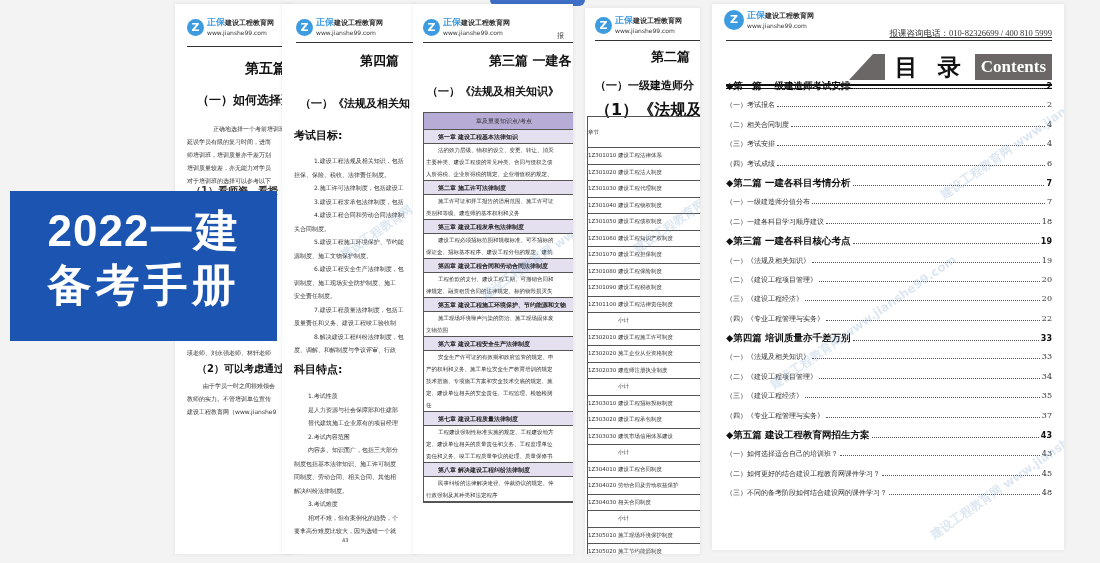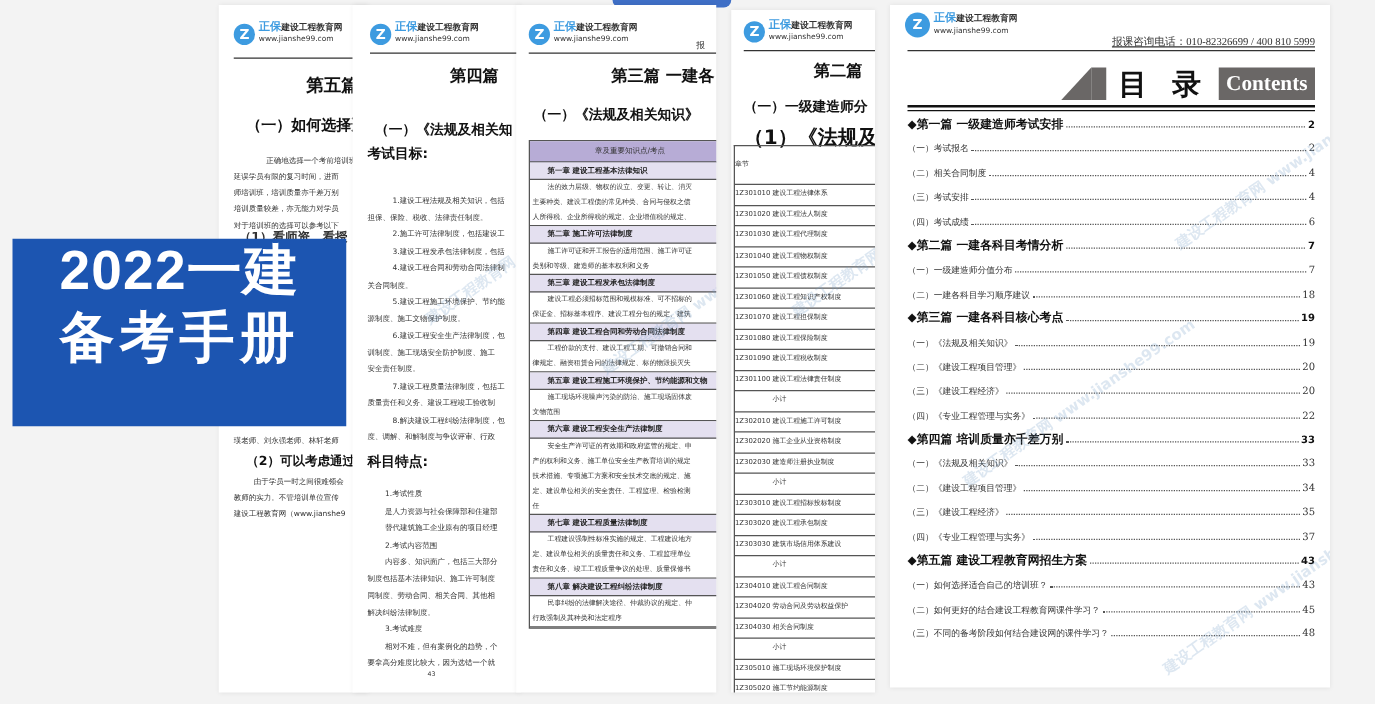--- a/index.html
+++ b/index.html
@@ -36,30 +36,30 @@
   
   #toc{left:712px;top:4px;width:352px;height:546px;}
   .phone{position:absolute;right:12px;top:24px;font-size:8.5px;color:#333;font-family:"Liberation Serif","DejaVu Serif",serif;white-space:nowrap;text-decoration:underline;}
   .toc-head{position:absolute;right:12px;top:50px;height:26px;display:flex;align-items:center;}
   .toc-tri{width:0;height:0;border-style:solid;border-width:0 0 26px 24px;border-color:transparent transparent #6a6766 transparent;}
   .toc-blk{width:12px;height:26px;background:#6a6766;}
   .toc-mu{font-size:23px;font-weight:bold;margin:0 8px 0 10px;color:#111;letter-spacing:6px;}
   .toc-en{background:#6a6766;color:#fff;font-family:"Liberation Serif","DejaVu Serif",serif;font-weight:bold;font-size:17px;padding:0 6px;height:26px;line-height:26px;}
   .toc-rule1{position:absolute;left:14px;right:12px;top:80px;border-top:2px solid #111;}
   .toc-rule2{position:absolute;left:14px;right:12px;top:84px;border-top:1px solid #111;}
-  .toc-list{position:absolute;left:14px;right:12px;top:86px;}
+  .toc-list{position:absolute;left:14px;right:12px;top:72px;}
   .toc-item{display:flex;align-items:baseline;height:19.4px;line-height:19.4px;white-space:nowrap;}
   .toc-item.l1{font-size:9.5px;font-weight:bold;color:#111;}
   .toc-item.l2{font-size:7px;color:#333;font-family:"DejaVu Serif",serif;}
   .toc-item .lbl{flex:0 0 auto;}
   .toc-item .dots{flex:1 1 auto;border-bottom:1px dotted #555;margin:0 2px 5px 2px;}
   .toc-item .pg{flex:0 0 auto;font-size:8px;}
   
   .banner{position:absolute;left:10px;top:191px;width:267px;height:150px;background:#1c55b1;color:#fff;font-family:"Liberation Sans","DejaVu Sans",sans-serif;font-weight:bold;text-align:center;}
-  .banner .l1{font-size:44px;line-height:52px;letter-spacing:1px;}
+  .banner .l1{font-size:44px;line-height:52px;margin-top:14px;letter-spacing:1px;}
   .banner .l2{font-size:44px;line-height:56px;letter-spacing:4px;}
   .topbar{position:absolute;left:490px;top:0;width:95px;height:6px;background:#3f6fc6;border-radius:0 0 14px 14px;}
 </style>
 </head>
 <body>
 
 <div class="topbar"></div>
 
 <div class="page" id="p5">
   <div class="hdr">
@@ -93,21 +93,21 @@
       <div class="logo-circle">Z</div>
       <div class="logo-text">
           <div class="logo-cn"><span>正保</span><b>建设工程教育网</b></div>
           <div class="logo-url">www.jianshe99.com</div>
         </div>
     </div>
     <div class="hdr-line" style="left:14px"></div>
   </div>
   <div class="p-title" style="left:78px;top:48px;font-size:13px">第四篇</div>
   <div class="p-sub" style="left:18px;top:92px;font-size:11px">（一）《法规及相关知</div>
-  <div class="p-sub" style="left:12px;top:111px;font-size:11px">考试目标:</div>
+  <div class="p-sub" style="left:12px;top:124px;font-size:11px">考试目标:</div>
   <div id="p4goals">
       <div class="txt" style="left:32px;top:150px">1.建设工程法规及相关知识，包括</div>
       <div class="txt" style="left:12px;top:163.5px">担保、保险、税收、法律责任制度。</div>
       <div class="txt" style="left:32px;top:177px">2.施工许可法律制度，包括建设工</div>
       <div class="txt" style="left:32px;top:190.5px">3.建设工程发承包法律制度，包括</div>
       <div class="txt" style="left:32px;top:204px">4.建设工程合同和劳动合同法律制</div>
       <div class="txt" style="left:12px;top:217.5px">关合同制度。</div>
       <div class="txt" style="left:32px;top:231px">5.建设工程施工环境保护、节约能</div>
       <div class="txt" style="left:12px;top:244.5px">源制度、施工文物保护制度。</div>
       <div class="txt" style="left:32px;top:258px">6.建设工程安全生产法律制度，包</div>

